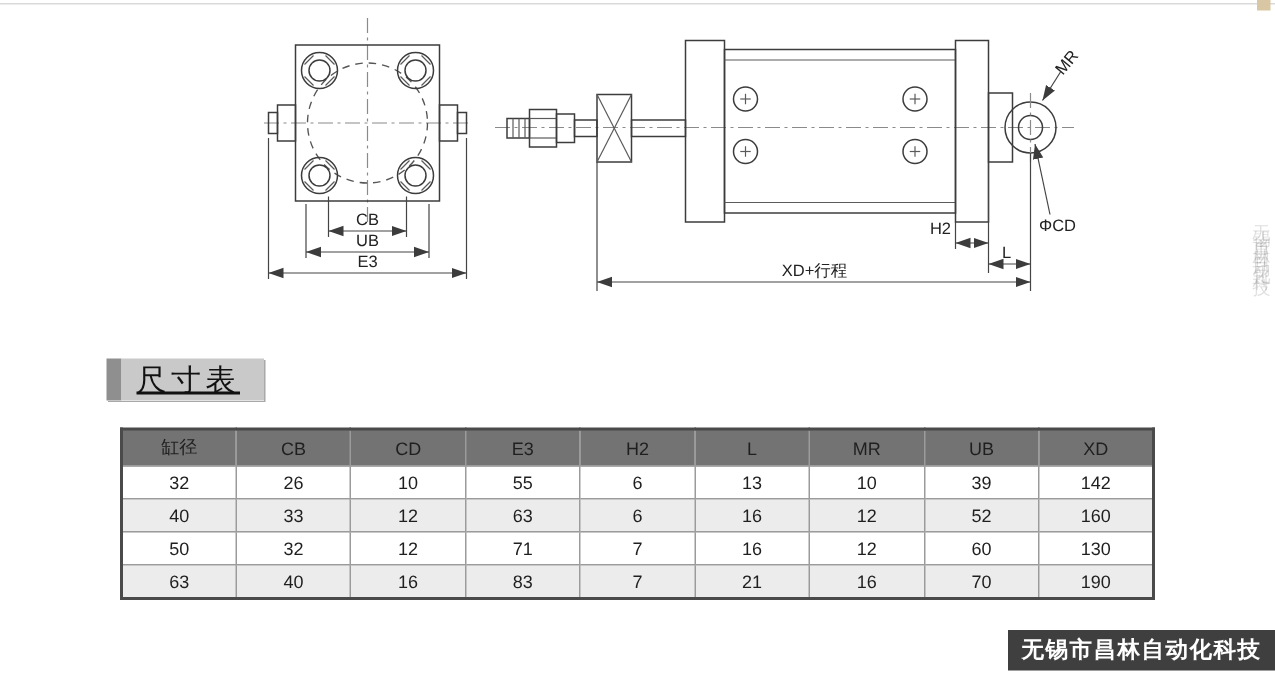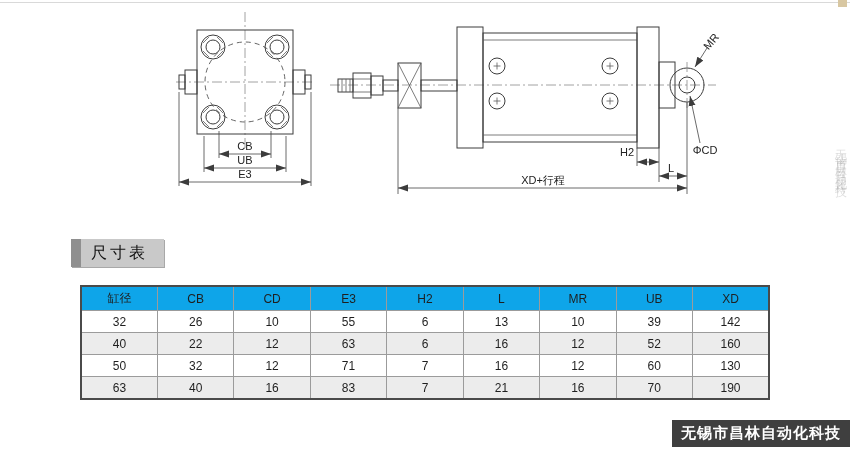--- a/index.html
+++ b/index.html
@@ -14,27 +14,27 @@
   .ln{stroke:#3c3c3c;stroke-width:1;fill:none;}
   .ln-thin{stroke:#5a5a5a;stroke-width:0.8;fill:none;}
   .cl{stroke:#8a8a8a;stroke-width:0.8;fill:none;stroke-dasharray:10 3 2 3;}
   .dash{stroke:#555;stroke-width:0.9;fill:none;stroke-dasharray:5 4;}
   .dim{stroke:#444;stroke-width:0.8;fill:none;}
   text.dimlbl{font-size:11px;fill:#222;text-anchor:middle;font-family:inherit;}
 
   .section-label{position:absolute;top:239px;left:71px;height:28px;display:flex;box-shadow:1px 1px 0 #a8a8a8;}
   .section-edge{width:10px;background:#8f8f8f;}
   .section-body{background:#c9c9c9;display:flex;align-items:center;padding:0 16px 0 10px;
-                font-size:16px;letter-spacing:3px;color:#111;}
+                font-size:20px;letter-spacing:3px;color:#111;text-decoration:underline;}
 
   .table-wrap{position:absolute;top:285px;left:80px;width:690px;}
   table.dim-table{border-collapse:collapse;width:100%;table-layout:fixed;font-size:12px;border:2px solid #4a4a4a;}
   .dim-table th,.dim-table td{border:1px solid #9b9b9b;height:21px;text-align:center;
        font-weight:400;padding:0;color:#1f1f1f;}
-  .dim-table thead th{background:#0ea5e9;height:23px;}
+  .dim-table thead th{background:#737373;height:23px;}
   .dim-table tbody tr:nth-child(even) td{background:#ececec;}
 
   .watermark-bar{position:absolute;top:420px;right:0;width:178px;height:27px;background:#3f3f3f;
        display:flex;align-items:center;justify-content:center;z-index:5;}
   .watermark-text{color:#ffffff;font-size:15px;font-weight:bold;letter-spacing:1px;white-space:nowrap;}
   .side-watermark{position:absolute;top:140px;right:1px;writing-mode:vertical-rl;
        font-size:12px;color:rgba(80,80,80,0.18);letter-spacing:4px;}
 </style>
 </head>
 <body>
@@ -172,21 +172,21 @@
           <td>10</td>
           <td>55</td>
           <td>6</td>
           <td>13</td>
           <td>10</td>
           <td>39</td>
           <td>142</td>
         </tr>
         <tr>
           <td>40</td>
-          <td>22</td>
+          <td>33</td>
           <td>12</td>
           <td>63</td>
           <td>6</td>
           <td>16</td>
           <td>12</td>
           <td>52</td>
           <td>160</td>
         </tr>
         <tr>
           <td>50</td>

